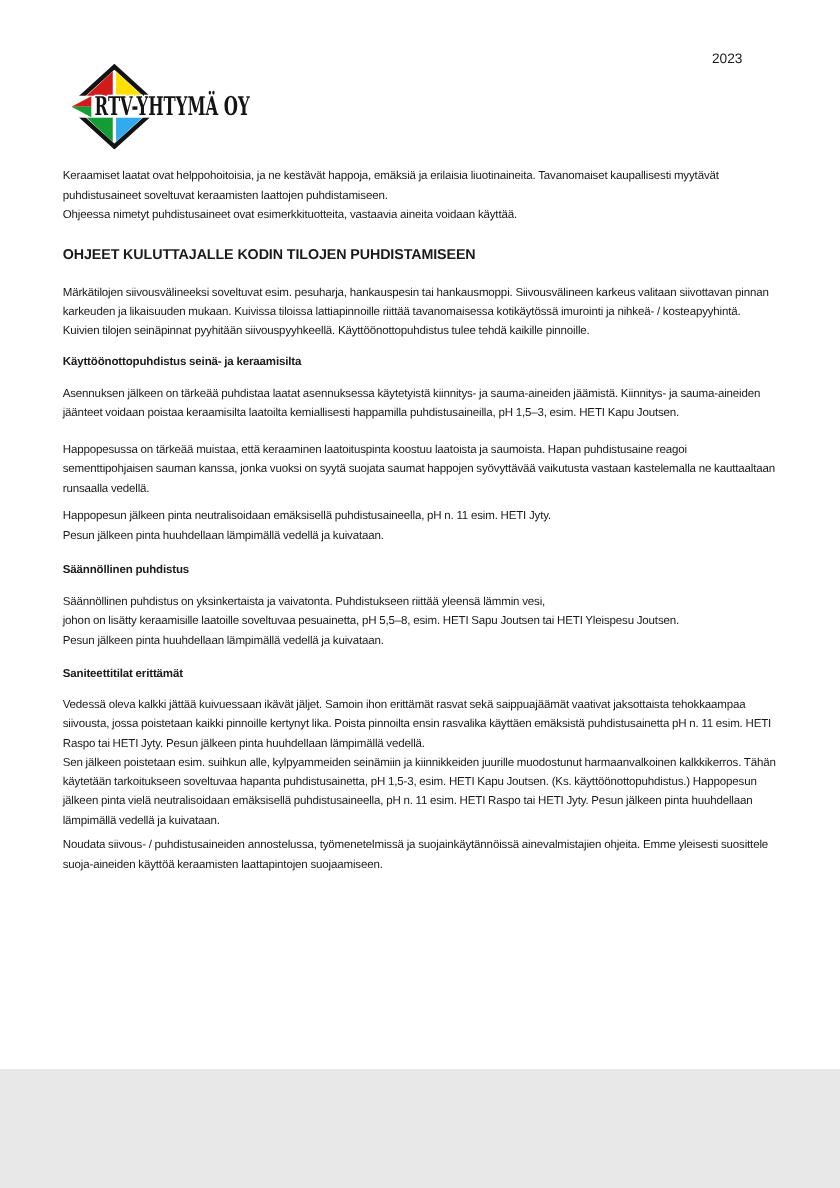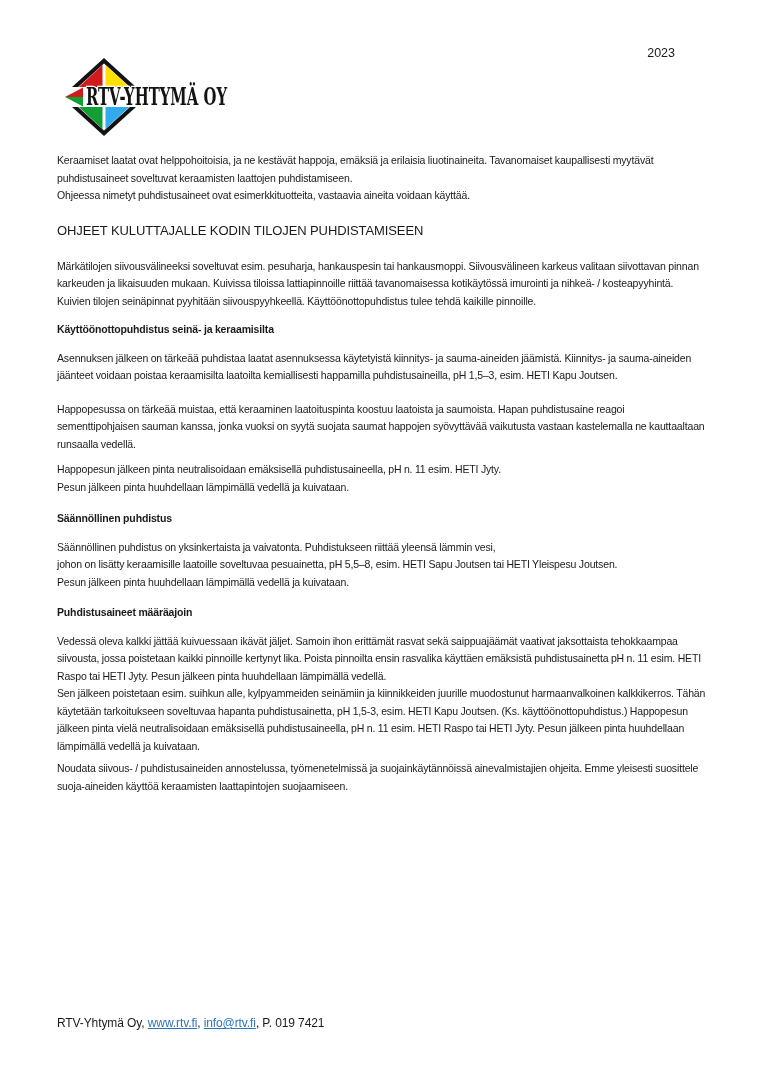--- a/index.html
+++ b/index.html
@@ -1,30 +1,30 @@
 <!DOCTYPE html>
 <html><head>
 <meta charset="utf-8">
 <style>
   html,body { margin:0; padding:0; background:#e8e8e8; }
   .page {
-    width:764px; height:1080px; background:#ffffff; position:relative;
+    width:764px; height:972px; background:#ffffff; position:relative;
     box-sizing:border-box; padding:0 57px; overflow:hidden;
     font-family:"Liberation Sans","DejaVu Sans",sans-serif; color:#1a1a1a;
     margin:0 auto;
   }
   .year { position:absolute; top:46px; right:89px; font-size:12.5px; color:#1a1a1a; }
   .logo { margin:58px 0 0 2px; display:block; }
   .t {
     font-size:10.5px; line-height:17.5px; letter-spacing:-0.15px;
     white-space:pre-line; margin:0; word-spacing:-0.2px;
   }
   .flow { white-space:normal; }
   .b { font-weight:bold; }
-  .h1 { font-size:13px; line-height:20px; font-weight:normal; letter-spacing:-0.1px; margin:0; }
+  .h1 { font-size:13px; line-height:20px; font-weight:bold; letter-spacing:-0.1px; margin:0; }
   a { color:#2e75b6; text-decoration:underline; }
   .footer { position:absolute; left:57px; top:1016px; font-size:12px; letter-spacing:-0.1px; }
 </style>
 </head>
 <body>
 
 <div class="page">
 
   <div class="year">2023</div>
 
@@ -58,21 +58,21 @@
 
   <p class="t" style="margin-top:8px">Happopesun jälkeen pinta neutralisoidaan emäksisellä puhdistusaineella, pH n. 11 esim. HETI Jyty.
 Pesun jälkeen pinta huuhdellaan lämpimällä vedellä ja kuivataan.</p>
 
   <p class="t b" style="margin-top:14px">Säännöllinen puhdistus</p>
 
   <p class="t" style="margin-top:11px">Säännöllinen puhdistus on yksinkertaista ja vaivatonta. Puhdistukseen riittää yleensä lämmin vesi,
 johon on lisätty keraamisille laatoille soveltuvaa pesuainetta, pH 5,5–8, esim. HETI Sapu Joutsen tai HETI Yleispesu Joutsen.
 Pesun jälkeen pinta huuhdellaan lämpimällä vedellä ja kuivataan.</p>
 
-  <p class="t b" style="margin-top:13px">Puhdistusaineet määräajoin</p>
+  <p class="t b" style="margin-top:13px">Saniteettitilat erittämät</p>
 
   <p class="t" style="margin-top:11px">Vedessä oleva kalkki jättää kuivuessaan ikävät jäljet. Samoin ihon erittämät rasvat sekä saippuajäämät vaativat jaksottaista tehokkaampaa siivousta, jossa poistetaan kaikki pinnoille kertynyt lika. Poista pinnoilta ensin rasvalika käyttäen emäksistä puhdistusainetta pH n. 11 esim. HETI Raspo tai HETI Jyty. Pesun jälkeen pinta huuhdellaan lämpimällä vedellä.
 Sen jälkeen poistetaan esim. suihkun alle, kylpyammeiden seinämiin ja kiinnikkeiden juurille muodostunut harmaanvalkoinen kalkkikerros. Tähän käytetään tarkoitukseen soveltuvaa hapanta puhdistusainetta, pH 1,5-3, esim. HETI Kapu Joutsen. (Ks. käyttöönottopuhdistus.) Happopesun jälkeen pinta vielä neutralisoidaan emäksisellä puhdistusaineella, pH n. 11 esim. HETI Raspo tai HETI Jyty. Pesun jälkeen pinta huuhdellaan lämpimällä vedellä ja kuivataan.</p>
 
   <p class="t" style="margin-top:5px">Noudata siivous- / puhdistusaineiden annostelussa, työmenetelmissä ja suojainkäytännöissä ainevalmistajien ohjeita. Emme yleisesti suosittele suoja-aineiden käyttöä keraamisten laattapintojen suojaamiseen.</p>
 
 
   <div class="footer">
     <span>RTV-Yhtymä Oy, </span><a href="#">www.rtv.fi</a><span>, </span><a href="#">info@rtv.fi</a><span>, P. 019 7421</span>
   </div>

